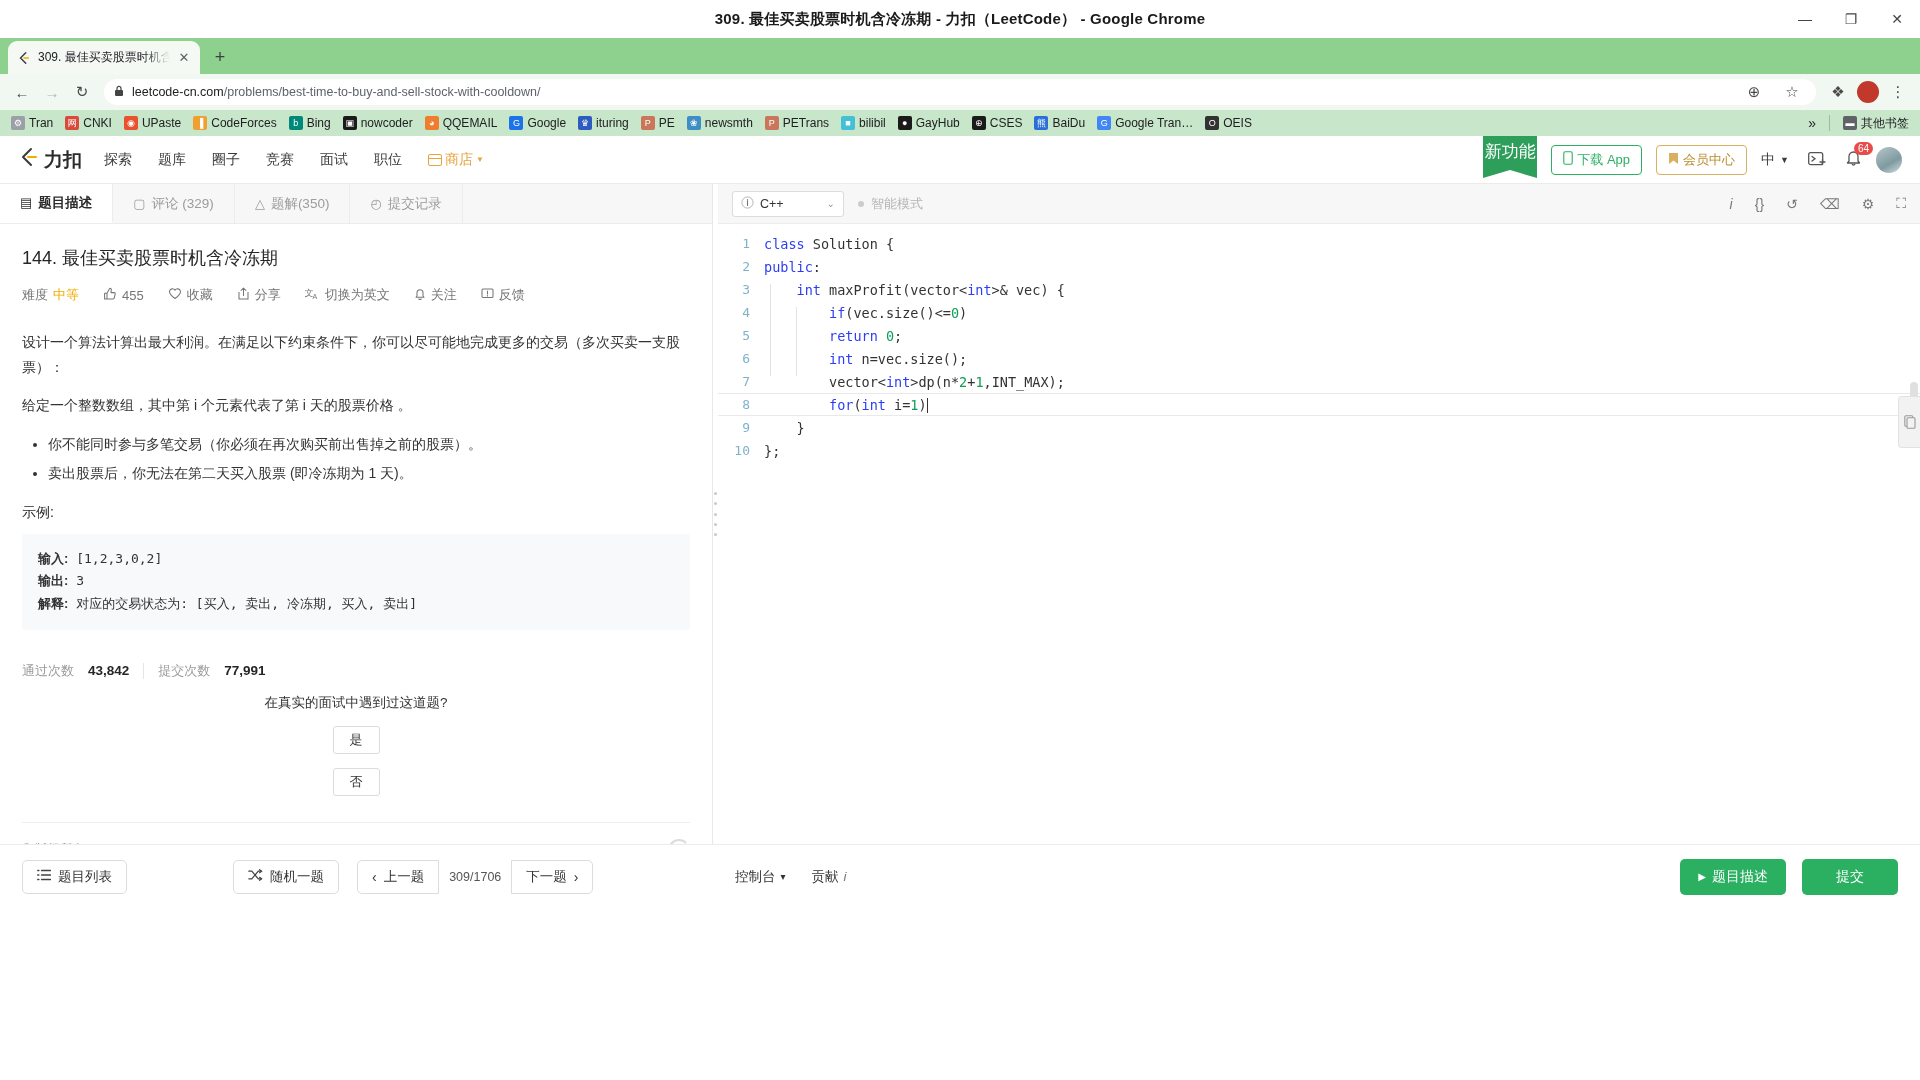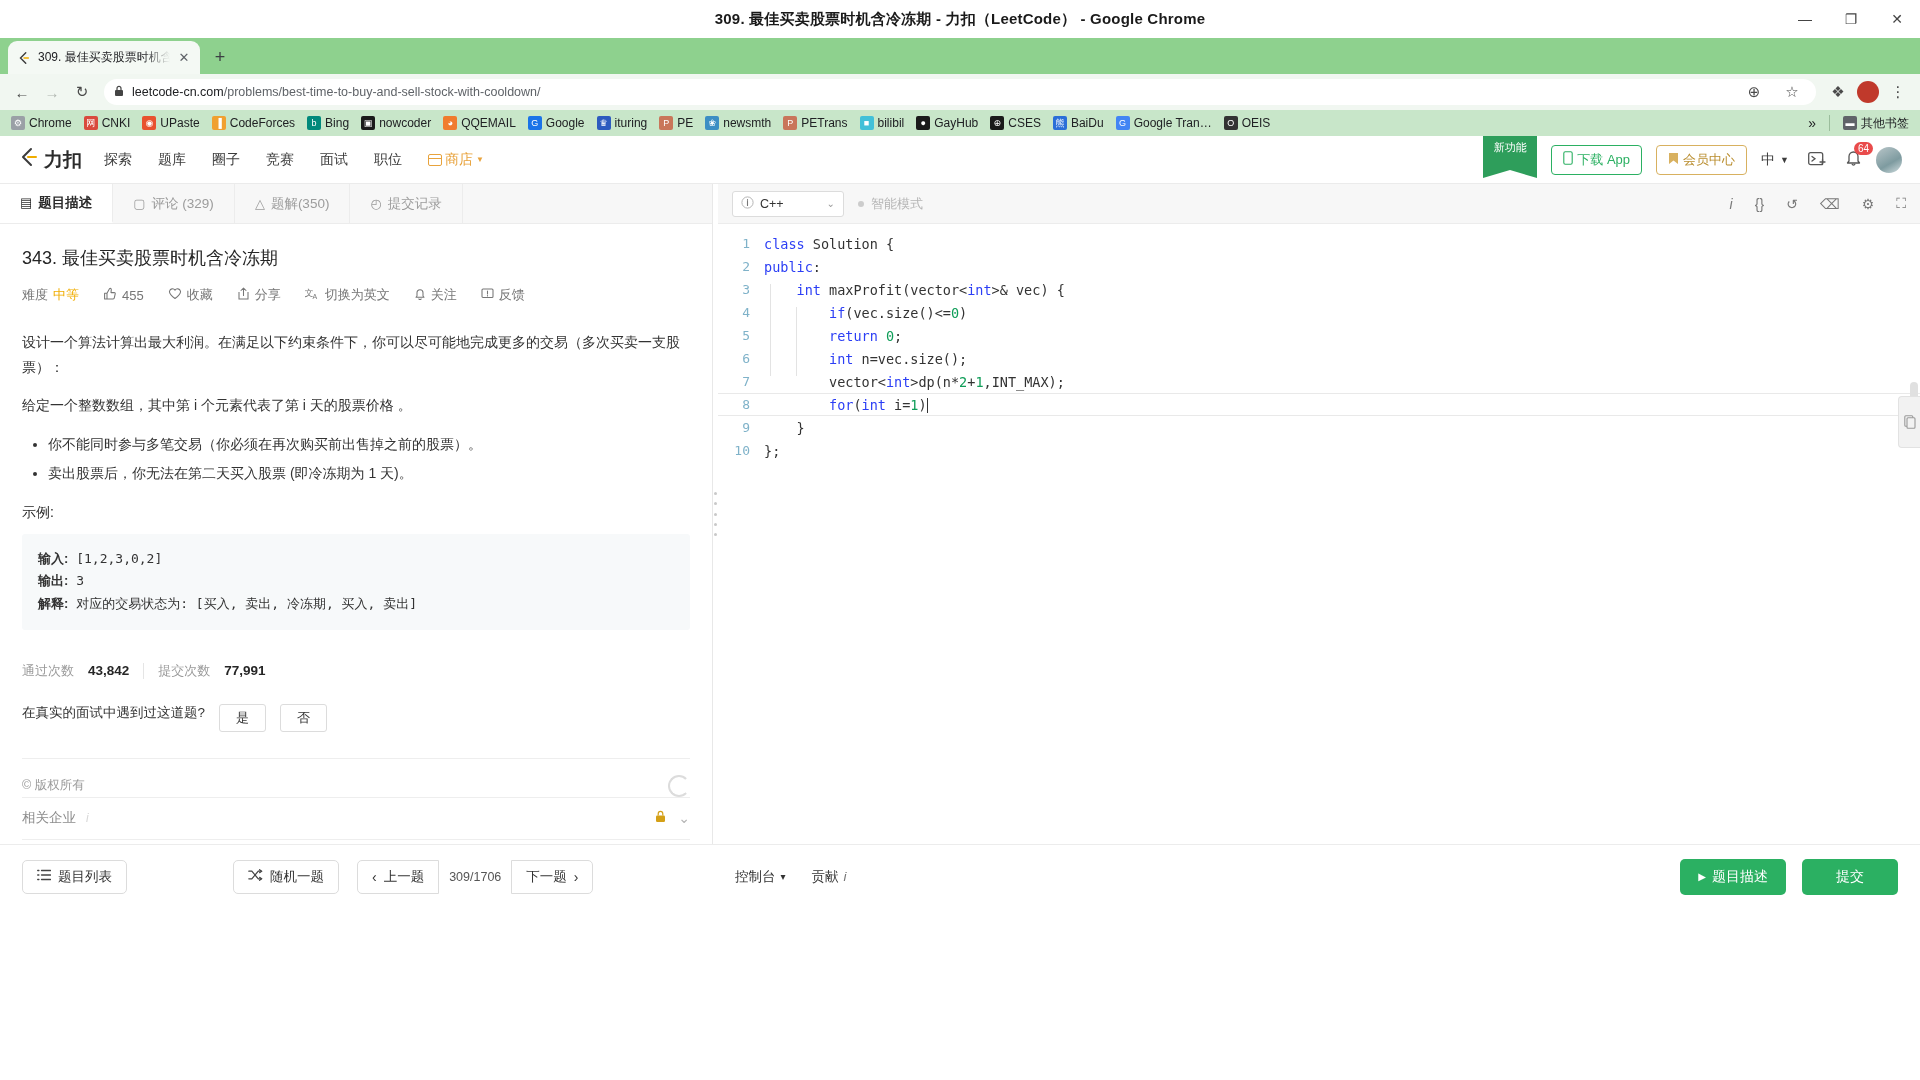--- a/index.html
+++ b/index.html
@@ -78,21 +78,21 @@
   .lc-logo-text { font-size: 19px; font-weight: bold; color: #2b2b2b; }
   .lc-nav { display: flex; align-items: center; gap: 26px; }
   .lc-nav-item { font-size: 14px; color: #3c3c3c; }
   .lc-nav-item.shop { color: #e8a33d; display: flex; align-items: center; gap: 3px; }
   .shop-ico { width: 14px; height: 12px; border: 1.5px solid #e8a33d; border-radius: 2px; position: relative; }
   .shop-ico:after { content:""; position:absolute; left:0; right:0; top:3px; height:1.5px; background:#e8a33d; }
 
   .lc-right { margin-left: auto; display: flex; align-items: center; gap: 14px; height: 100%; }
   .ribbon {
     position: relative; width: 54px; height: 34px; background: #2e9e5b; color: #fff;
-    font-size: 11px; display: flex; align-items: flex-start; justify-content: center;
+    font-size: 17px; display: flex; align-items: flex-start; justify-content: center;
     padding-top: 4px; align-self: flex-start;
   }
   .ribbon:after {
     content: ""; position: absolute; bottom: -8px; left: 0; width: 0; height: 0;
     border-left: 27px solid #2e9e5b; border-right: 27px solid #2e9e5b; border-bottom: 8px solid transparent;
   }
   .btn-outline {
     border: 1px solid #2bb062; color: #2bb062; border-radius: 4px; padding: 5px 11px;
     font-size: 13px; display: flex; align-items: center; gap: 4px;
   }
@@ -126,21 +126,21 @@
   .desc ul { margin: 4px 0 0 26px; }
   .desc li { margin-bottom: 5px; }
   .ex-label { font-weight: normal; color: #262626; font-size: 14px; margin-top: 18px; }
   .ex-box { background: #f7f9fa; border-radius: 3px; padding: 14px 16px; margin-top: 12px;
             font-family: "DejaVu Sans Mono", monospace; font-size: 13px; color: #333; line-height: 1.75; }
   .ex-box b { font-family: "Liberation Sans", sans-serif; }
 
   .stats-row { display: flex; align-items: center; gap: 14px; margin-top: 32px; font-size: 13px; color: #9a9a9a; }
   .stats-row strong { color: #262626; font-size: 13.5px; }
   .stat-div { width: 1px; height: 16px; background: #e5e5e5; }
-  .ask-row { display: flex; align-items: flex-start; gap: 14px; margin-top: 24px; font-size: 13.5px; color: #333; }
+  .ask-row { display: flex; align-items: center; gap: 14px; margin-top: 14px; font-size: 13.5px; color: #333; flex-direction: column; }
   .sm-btn { border: 1px solid #dcdcdc; border-radius: 3px; padding: 4px 16px; font-size: 13px; color: #333; background:#fff; }
 
   .copyright { margin-top: 26px; padding-top: 16px; border-top: 1px solid #eee; font-size: 12.5px; color: #9a9a9a;
                display: flex; align-items: center; justify-content: space-between; }
   .accordion { border-top: 1px solid #eee; height: 42px; display: flex; align-items: center;
                justify-content: space-between; font-size: 13.5px; color: #8c8c8c; }
   .acc-left { display: flex; align-items: center; gap: 10px; }
   .acc-right { display: flex; align-items: center; gap: 12px; color: #bdbdbd; font-size: 11px; }
   .lock-ico { color: #d4a017; font-size: 13px; }
   .lc-watermark { width: 22px; height: 22px; border: 2px solid #dcdcdc; border-radius: 50%;
@@ -244,21 +244,21 @@
     <div class="tb-icon">❖</div>
     <div class="tb-icon">
         <span class="avatar-red"></span>
       </div>
     <div class="tb-icon">⋮</div>
   </div>
 
   <div class="bookmarks" id="bookmarks-bar">
     <div class="bm">
         <span class="bm-ico" style="background: rgb(154, 160, 166);">⚙</span>
-        <span>Chrome</span>
+        <span>Tran</span>
       </div>
       <div class="bm">
         <span class="bm-ico" style="background: rgb(217, 74, 61);">网</span>
         <span>CNKI</span>
       </div>
       <div class="bm">
         <span class="bm-ico" style="background: rgb(232, 82, 47);">◉</span>
         <span>UPaste</span>
       </div>
       <div class="bm">
@@ -411,21 +411,21 @@
               <span>题解(350)</span>
             </div>
             <div class="ltab">
               <span class="ltab-ico">◴</span>
               <span>提交记录</span>
             </div>
             <div style="flex: 1 1 0%; background: rgb(247, 247, 247);"></div>
           </div>
 
         <div class="prob-scroll">
-          <div class="prob-title">343. 最佳买卖股票时机含冷冻期</div>
+          <div class="prob-title">144. 最佳买卖股票时机含冷冻期</div>
 
           <div class="meta-row">
             <span class="meta-item">
               <span>难度</span>
               <span class="diff-medium">中等</span>
             </span>
             <span class="meta-item">
               <span>
                 <svg width="14" height="14" viewBox="0 0 14 14">
                     <path d="M4 6.2 L6.6 1.6 a1.1 1.1 0 0 1 1.7 1 L8 5.6 h3.2 a1 1 0 0 1 1 1.2 l-.9 4.1 a1.2 1.2 0 0 1-1.2 1 H4 Z M1.6 6.2 h2.4 V12 H1.6 Z" stroke="#767676" fill="none" stroke-width="1.05" stroke-linejoin="round"></path>

